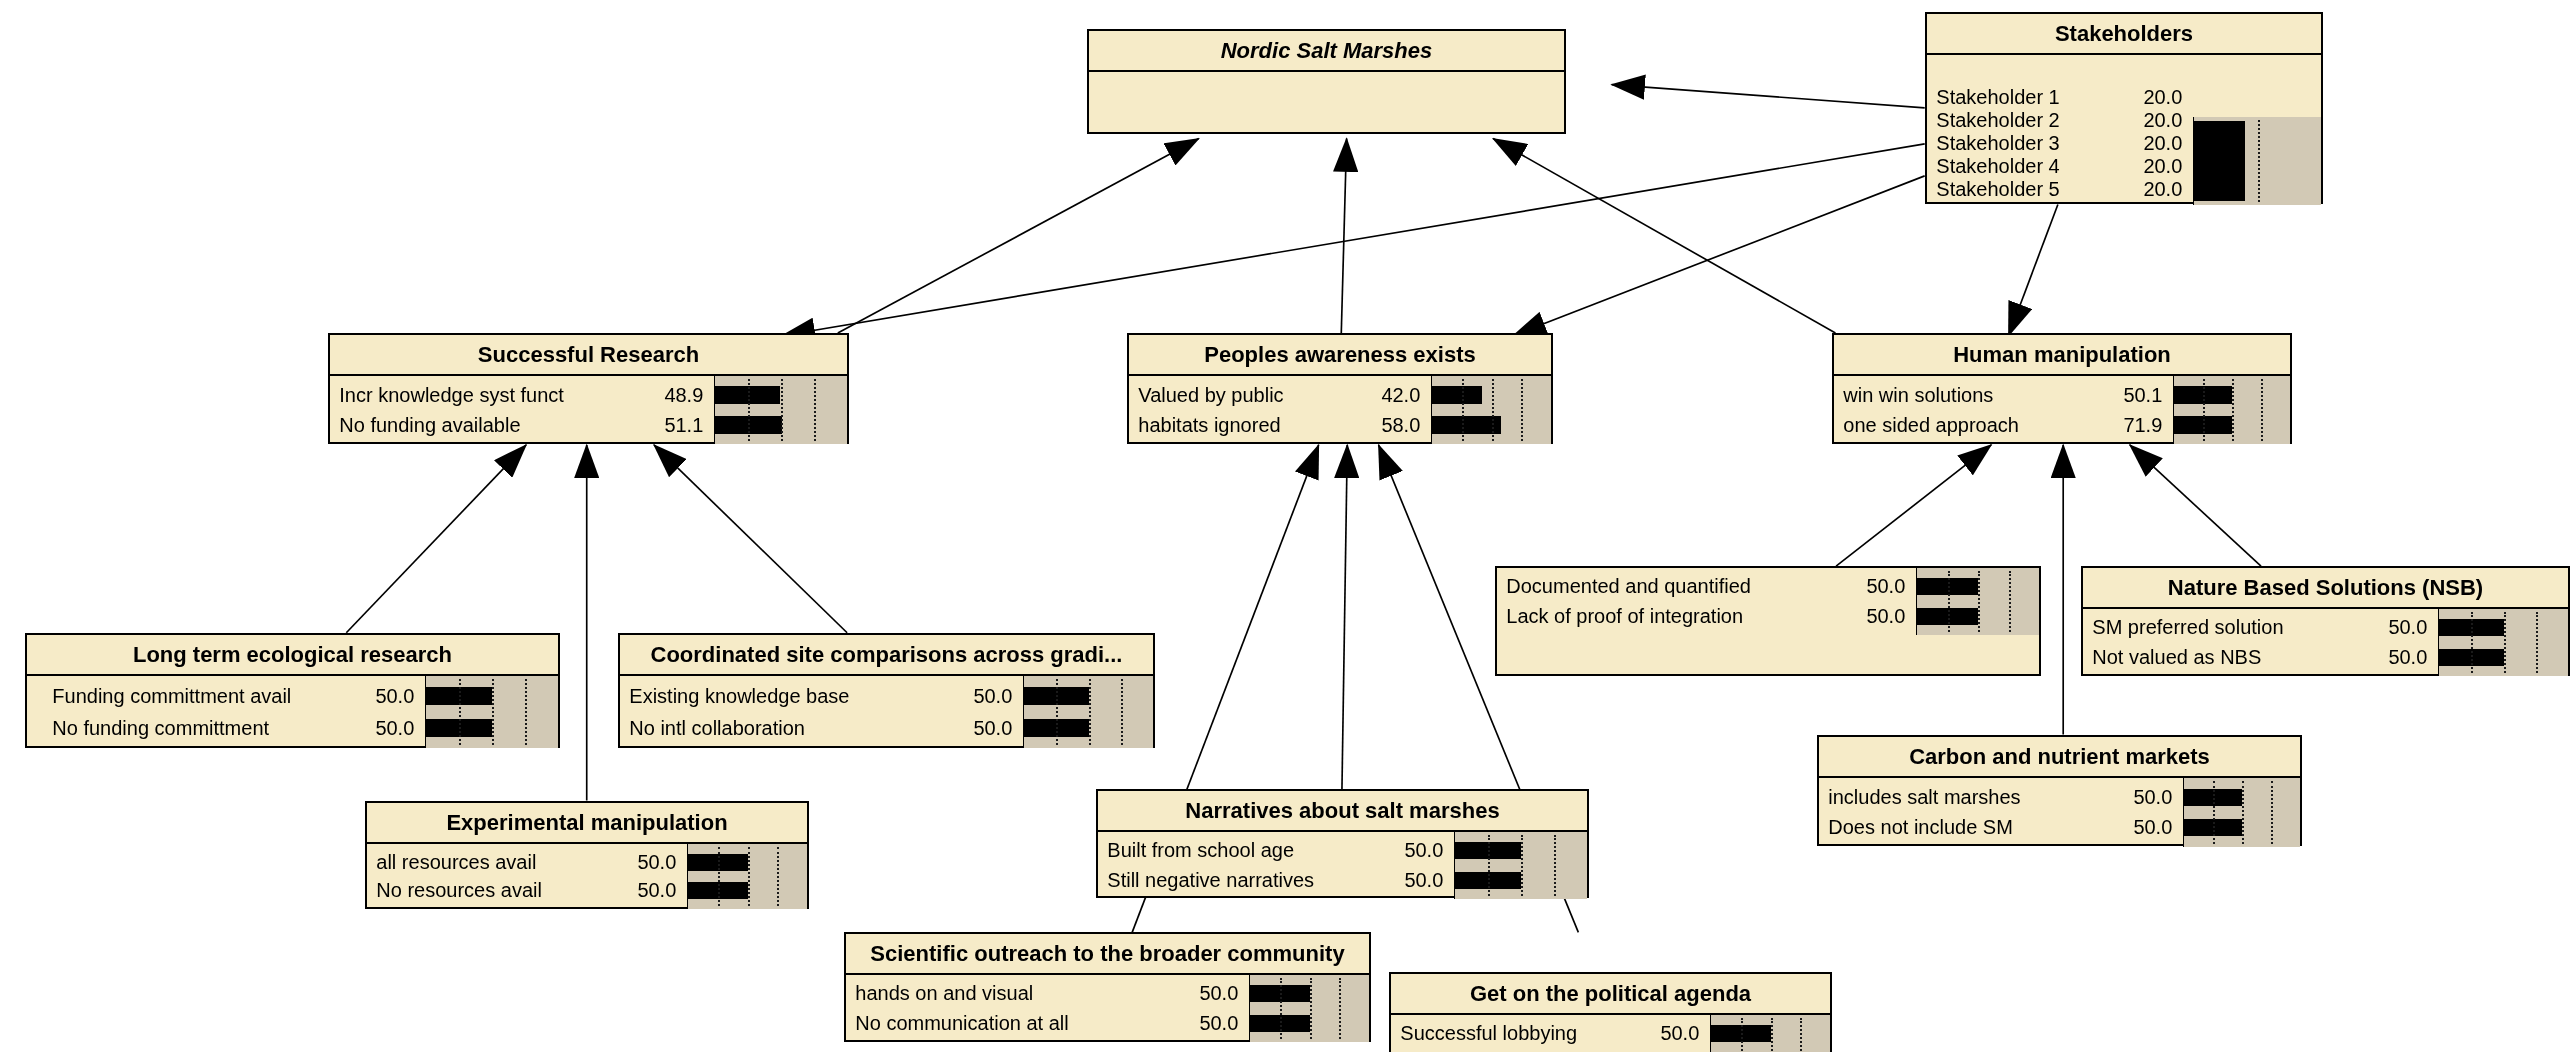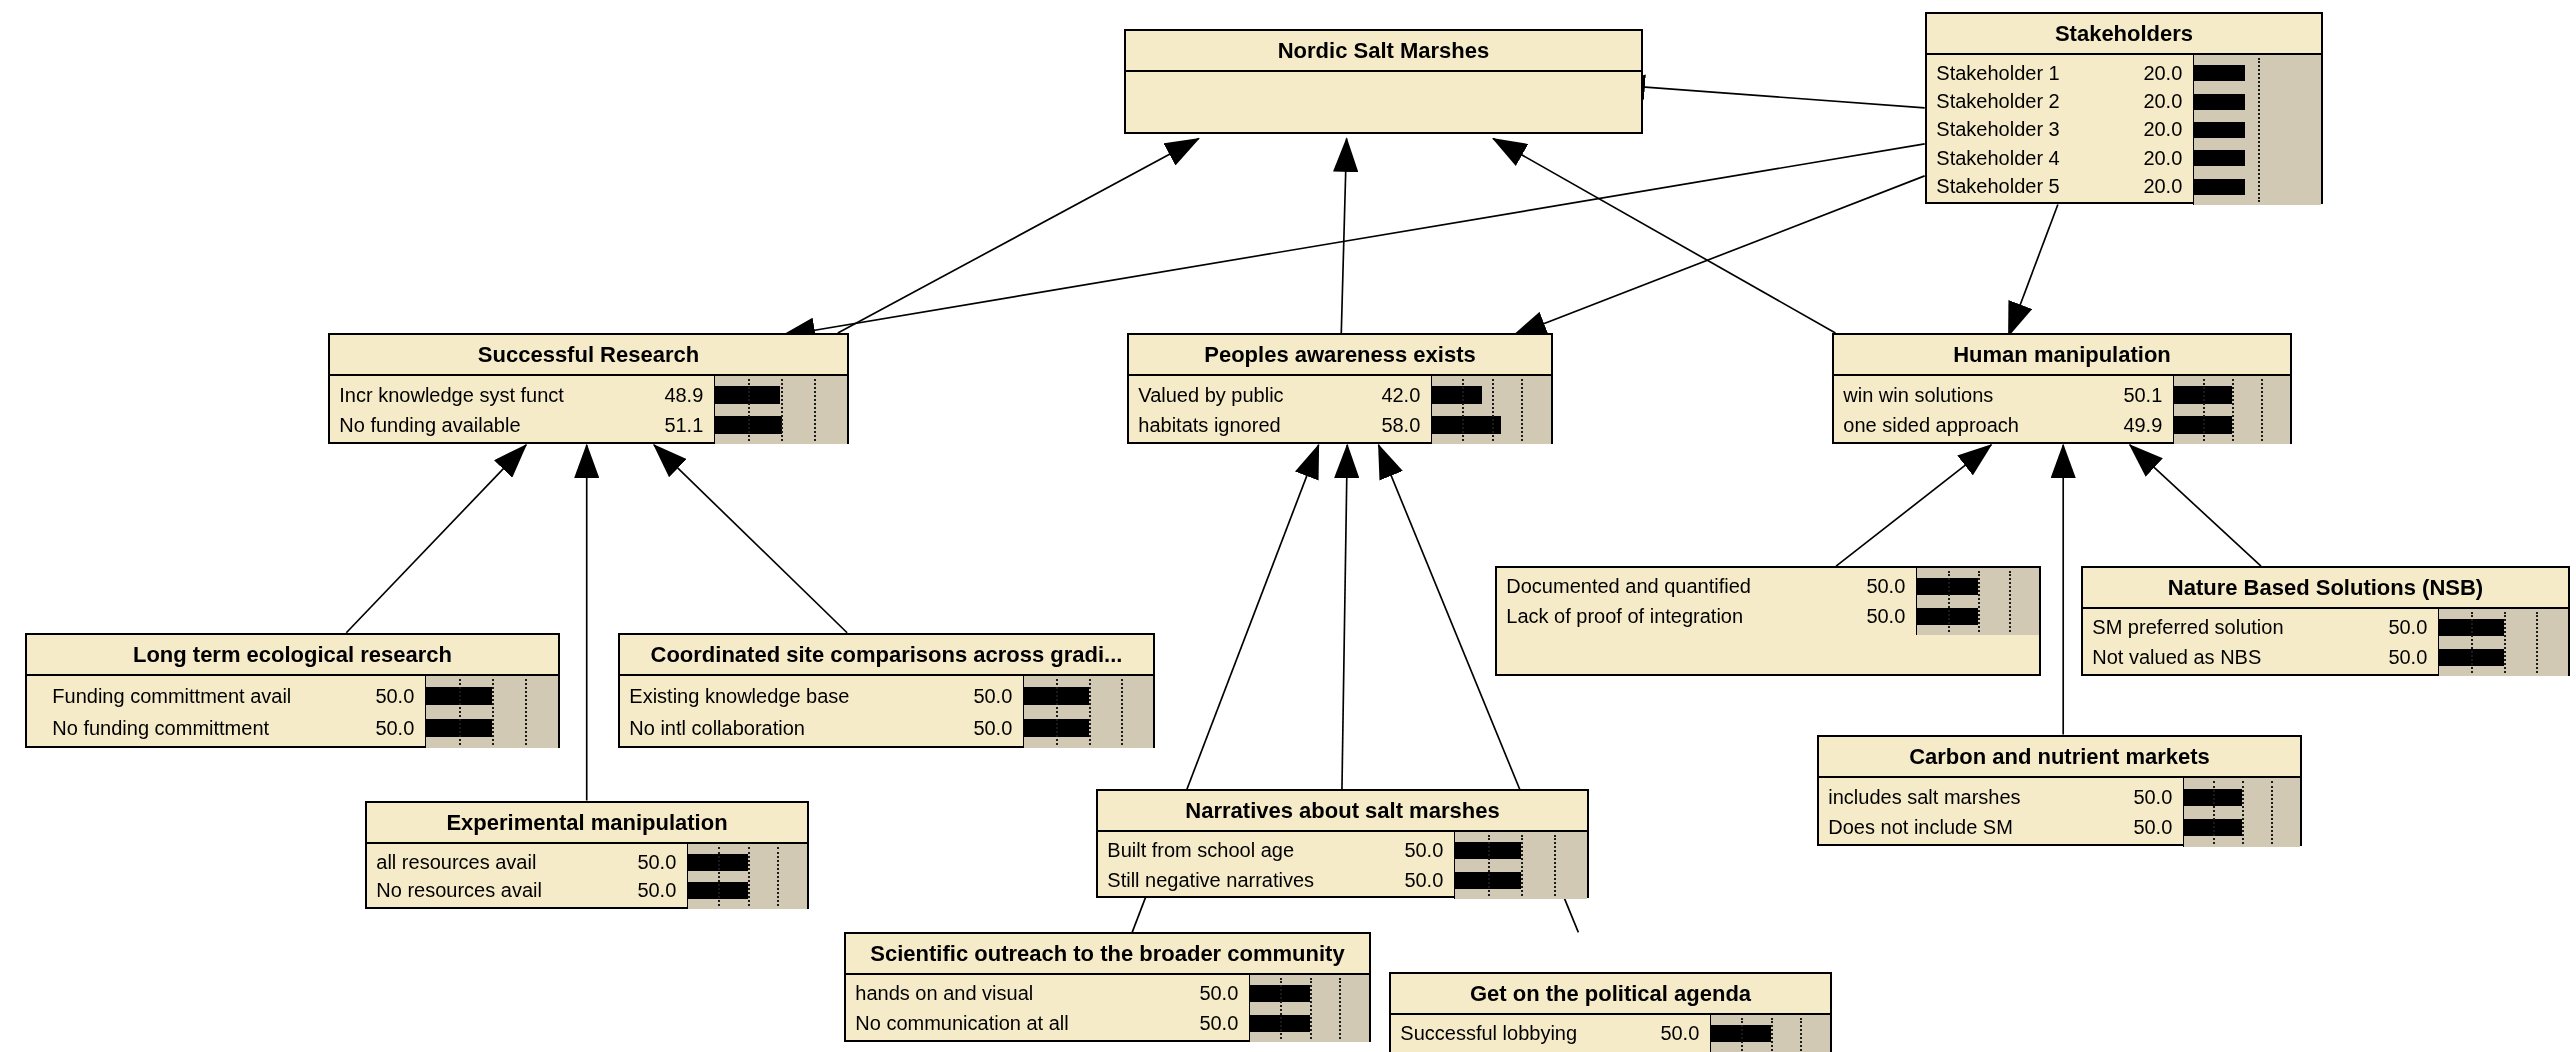--- a/index.html
+++ b/index.html
@@ -50,26 +50,26 @@
         <line x1="1272" y1="950" x2="982" y2="668" stroke="#000000" stroke-width="2.5" marker-end="url(#arrow)"></line>
         <line x1="2015" y1="1185" x2="2023" y2="668" stroke="#000000" stroke-width="2.5" marker-end="url(#arrow)"></line>
         <line x1="1700" y1="1400" x2="1980" y2="668" stroke="#000000" stroke-width="2.5" marker-end="url(#arrow)"></line>
         <line x1="2370" y1="1400" x2="2070" y2="668" stroke="#000000" stroke-width="2.5" marker-end="url(#arrow)"></line>
         <line x1="2757" y1="850" x2="2990" y2="668" stroke="#000000" stroke-width="2.5" marker-end="url(#arrow)"></line>
         <line x1="3098" y1="1103" x2="3098" y2="668" stroke="#000000" stroke-width="2.5" marker-end="url(#arrow)"></line>
         <line x1="3395" y1="850" x2="3198" y2="668" stroke="#000000" stroke-width="2.5" marker-end="url(#arrow)"></line>
       </g>
   </svg>
   <div id="nodes">
-      <div class="node" style="left: 1124px; top: 29px; width: 519px; height: 105px;">
+      <div class="node" style="left: 1087px; top: 29px; width: 479px; height: 105px; font-style: italic;">
         <div class="node-title">Nordic Salt Marshes</div>
       </div>
       <div class="node" style="left: 1925px; top: 12px; width: 398px; height: 192px;">
         <div class="node-title">Stakeholders</div>
-        <div class="node-body" style="height: 150px;">
+        <div class="node-body" style="height: 150px; align-items: flex-end;">
           <div class="label-col">
             <div class="state-row">
               <span class="state-label">Stakeholder 1</span>
               <span class="state-value">20.0</span>
             </div>
             <div class="state-row">
               <span class="state-label">Stakeholder 2</span>
               <span class="state-value">20.0</span>
             </div>
             <div class="state-row">
@@ -160,21 +160,21 @@
       <div class="node" style="left: 1832px; top: 333px; width: 460px; height: 111px;">
         <div class="node-title">Human manipulation</div>
         <div class="node-body" style="height: 68px;">
           <div class="label-col">
             <div class="state-row">
               <span class="state-label">win win solutions</span>
               <span class="state-value">50.1</span>
             </div>
             <div class="state-row">
               <span class="state-label">one sided approach</span>
-              <span class="state-value">49.9</span>
+              <span class="state-value">71.9</span>
             </div>
           </div>
           <div class="bar-col" style="width: 117px;">
             <div class="gridline" style="left: 25%;"></div>
             <div class="gridline" style="left: 50%;"></div>
             <div class="gridline" style="left: 75%;"></div>
             <div class="bar-row">
               <div class="bar" style="width: 50.1%;"></div>
             </div>
             <div class="bar-row">

